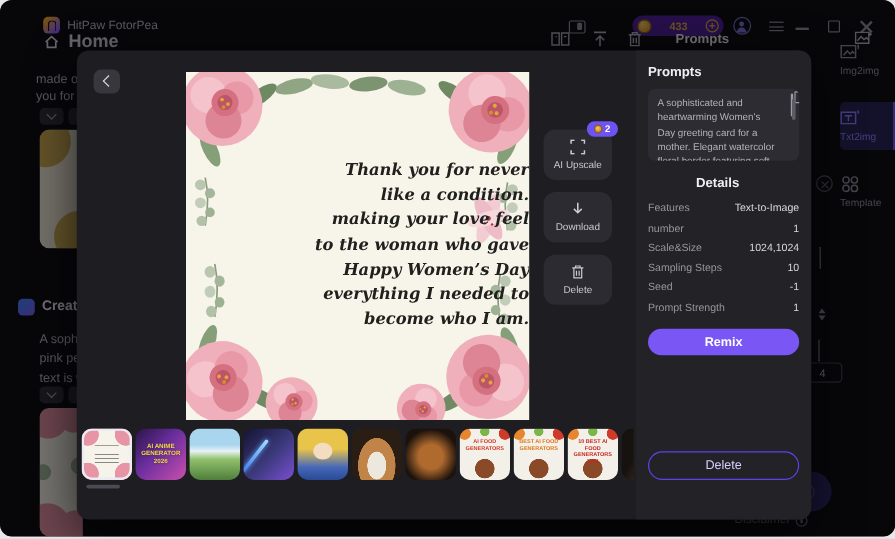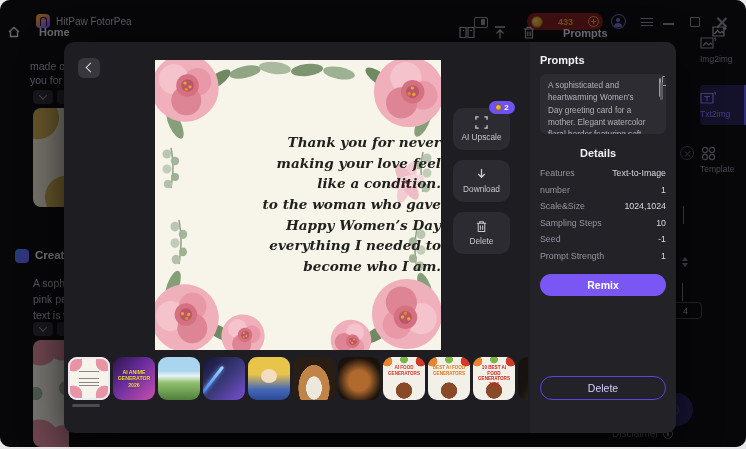--- a/index.html
+++ b/index.html
@@ -6,40 +6,40 @@
   html,body { width:746px; height:449px; background:#e8e8ea; font-family:"Liberation Sans", sans-serif; overflow:hidden; }
   .win { position:absolute; left:0; top:0; width:746px; height:447px; background:#0b0b0e; border-radius:10px; overflow:hidden; }
 
   
   .titlebar { position:absolute; left:0; top:10px; width:100%; height:22px; }
   .logo { position:absolute; left:36px; top:4px; width:14px; height:14px; border-radius:4px; background:linear-gradient(135deg,#f5a623 20%,#8a5cf7 80%); }
   .logo::after{content:"";position:absolute;left:4px;top:3px;width:5px;height:8px;border:1.5px solid #1a1030;border-bottom:none;border-radius:3px 3px 0 0;}
   .app-title { position:absolute; left:56px; top:6px; font-size:10px; color:#b6b4bd; }
   .split-icon { position:absolute; left:474px; top:7px; width:14px; height:11px; border:1.2px solid #8f8d97; border-radius:2px; }
   .split-icon::after{content:"";position:absolute;right:2px;top:1px;width:4px;height:6px;background:#8f8d97;border-radius:1px;}
-  .coin-pill { position:absolute; left:527px; top:3px; width:76px; height:17px; border-radius:9px; background:#7f1d1d; display:flex; align-items:center; padding:0 4px; gap:4px; }
+  .coin-pill { position:absolute; left:527px; top:3px; width:76px; height:17px; border-radius:9px; background:#4c1d95; display:flex; align-items:center; padding:0 4px; gap:4px; }
   .coin { width:12px; height:12px; border-radius:50%; background:radial-gradient(circle at 35% 35%, #f7c95e, #d9942a 70%, #a96d18); border:1px solid #8a5f14; }
   .coin.sm { width:8px; height:8px; }
   .coin-count { font-size:9px; font-weight:bold; color:#dca63f; flex:1; text-align:center; }
   .plus-icon { width:11px; height:11px; border:1.2px solid #dca63f; border-radius:50%; position:relative; }
   .plus-icon::before{content:"";position:absolute;left:2px;top:4px;width:5px;height:1.2px;background:#dca63f;}
   .plus-icon::after{content:"";position:absolute;left:4px;top:2px;width:1.2px;height:5px;background:#dca63f;}
   .account-icon { position:absolute; left:611px; top:4px; width:15px; height:15px; border:1.4px solid #7371cd; border-radius:50%; }
   .account-icon::before{content:"";position:absolute;left:4.2px;top:2.5px;width:4px;height:4px;border-radius:50%;background:#7371cd;}
   .account-icon::after{content:"";position:absolute;left:2.2px;top:7.5px;width:8px;height:4px;border-radius:4px 4px 0 0;background:#7371cd;}
   .menu-icon { position:absolute; left:641px; top:8px; width:12px; height:8px; border-top:1.4px solid #8f8d97; border-bottom:1.4px solid #8f8d97; }
   .menu-icon::before{content:"";position:absolute;left:0;top:2.6px;width:12px;height:1.4px;background:#8f8d97;}
   .min-btn { position:absolute; left:663px; top:13px; width:11px; height:1.5px; background:#8f8d97; }
   .max-btn { position:absolute; left:690px; top:7px; width:10px; height:10px; border:1.3px solid #8f8d97; border-radius:1px; }
   .close-btn { position:absolute; left:716px; top:6px; width:11px; height:11px; }
   .close-btn::before,.close-btn::after{content:"";position:absolute;left:5px;top:0;width:1.5px;height:13px;background:#8f8d97;}
   .close-btn::before{transform:rotate(45deg);} .close-btn::after{transform:rotate(-45deg);}
 
   .navrow { position:absolute; left:0; top:22px; width:100%; height:22px; }
-  .home-item { position:absolute; left:8px; top:4px; display:flex; align-items:center; gap:19px; color:#d4d2da; font-size:11px; font-weight:bold; }
+  .home-item { position:absolute; left:37px; top:4px; display:flex; align-items:center; gap:8px; color:#d4d2da; font-size:15px; font-weight:bold; }
   .tool-icon { position:absolute; top:3px; width:16px; height:15px; color:#aeacb6; }
   .prompts-header { position:absolute; left:563px; top:5px; font-size:11px; font-weight:bold; color:#e9e7ef; }
   .imgadd-icon { position:absolute; left:712px; top:3px; width:16px; height:14px; color:#aeacb6; }
 
   .bg-snippet { position:absolute; font-size:10.5px; color:#b2b0b8; white-space:nowrap; }
   .mini-pill { position:absolute; width:20px; height:14px; border-radius:4px; background:#2d2d33; color:#9d9ba4; font-size:8px; display:flex; align-items:center; justify-content:center; }
   .chev-down { width:6px; height:6px; border-right:1.4px solid #9d9ba4; border-bottom:1.4px solid #9d9ba4; transform:rotate(45deg) translate(-1px,-1px); }
   .copy-glyph { width:7px; height:8px; border:1.1px solid #9d9ba4; border-radius:1px; position:relative; }
   .copy-glyph::after{content:"";position:absolute;left:1.5px;top:-3px;width:7px;height:8px;border:1.1px solid #9d9ba4;border-radius:1px;}
   .bg-thumb-card { position:absolute; left:33px; top:108px; width:38px; height:99px; border-radius:8px; background:#efe9d4;
@@ -312,22 +312,22 @@
 
         <use href="#peony" transform="translate(30 28) scale(1.25)"></use>
         <use href="#peony" transform="translate(254 32) scale(1.3) rotate(40)"></use>
         <use href="#peony" transform="translate(30 258) scale(1.25) rotate(-30)"></use>
         <use href="#peony" transform="translate(88 276) scale(0.8) rotate(15)"></use>
         <use href="#peony" transform="translate(252 254) scale(1.3) rotate(160)"></use>
         <use href="#peony" transform="translate(196 280) scale(0.75) rotate(80)"></use>
       </svg>
       <div class="card-text">
         <div>Thank you for never</div>
+        <div>like a condition.</div>
         <div>making your love feel</div>
-        <div>like a condition.</div>
         <div>to the woman who gave</div>
         <div>Happy Women’s Day</div>
         <div>everything I needed to</div>
         <div>become who I am.</div>
       </div>
     </div>
 
     <div class="actions">
       <div class="action-wrap">
         <span class="cost-badge">

